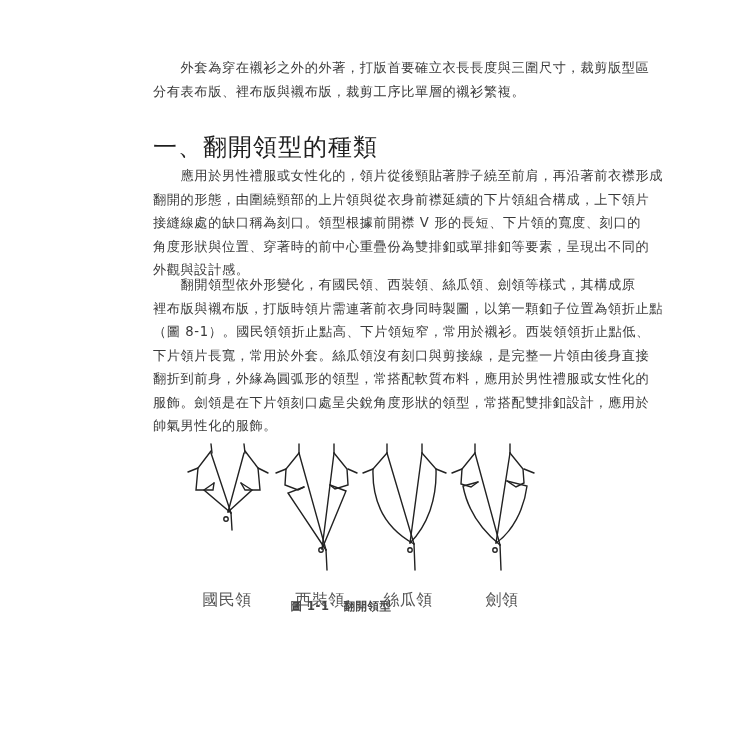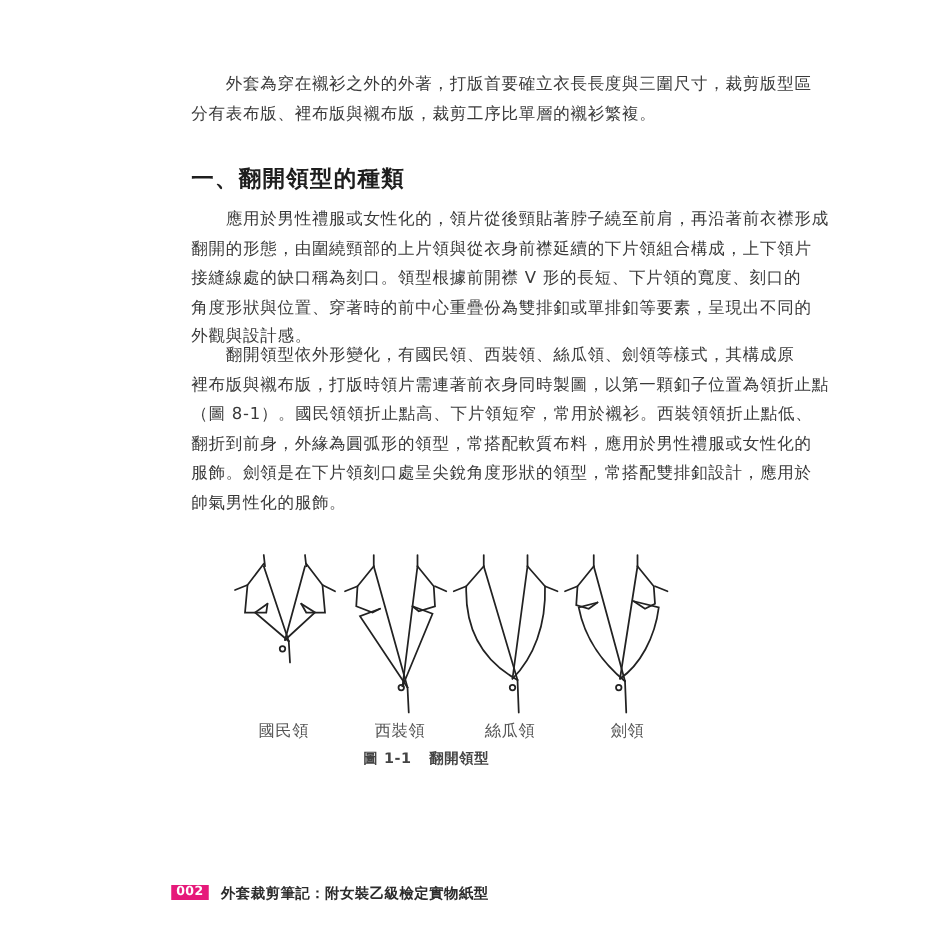--- a/index.html
+++ b/index.html
@@ -3,28 +3,28 @@
 <meta charset="utf-8">
 <style>
   html, body { margin: 0; padding: 0; background: #ffffff; }
   body { width: 750px; height: 750px; position: relative; overflow: hidden;
          font-family: "DejaVu Sans", "Liberation Sans", sans-serif; color: #333; }
   .page { position: absolute; left: 0; top: 0; width: 750px; height: 750px; }
   .para { position: absolute; left: 153px; width: 454px; font-size: 13.2px;
           line-height: 23.5px; letter-spacing: 0.6px; color: #3a3a3a; margin: 0;
           text-align: justify; }
   .para .line { display: block; white-space: nowrap; }
-  .heading { position: absolute; left: 153px; top: 131px; font-size: 18px;
-             font-family: "DejaVu Serif", "Liberation Serif", serif; font-weight: bold;
+  .heading { position: absolute; left: 153px; top: 131px; font-size: 24px;
+             font-family: "DejaVu Serif", "Liberation Serif", serif; font-weight: normal;
              color: #1e1e1e; letter-spacing: 1px; margin: 0; }
   .figure { position: absolute; left: 180px; top: 440px; width: 380px; height: 140px; }
   .figure svg { display: block; }
   .labels { position: absolute; top: 576px; left: 0; width: 750px; height: 18px; }
-  .lab { position: absolute; font-size: 13px; color: #555; letter-spacing: 0.5px;
-         transform: translateX(-50%); white-space: nowrap; }
+  .lab { position: absolute; font-size: 16px; color: #555; letter-spacing: 0.5px;
+         transform: translateX(-50%); white-space: nowrap; margin-top: 14px; }
   .caption { position: absolute; top: 599px; left: 0; width: 682px; text-align: center;
              font-size: 11.5px; font-weight: bold; color: #444; letter-spacing: 0.5px; }
   .caption .num { margin-right: 14px; }
   .footer { position: absolute; left: 137px; top: 707px; height: 14px; display: flex;
             align-items: center; }
   .pagenum { background: #e6197a; color: #fff; font-size: 10px; font-weight: bold;
              padding: 0 4px; height: 12px; line-height: 12px; letter-spacing: 0.3px; }
   .booktitle { margin-left: 10px; font-size: 11.5px; font-weight: bold; color: #2c2c2c;
                letter-spacing: 0.4px; }
 </style>
@@ -45,20 +45,21 @@
     <span class="line">翻開的形態，由圍繞頸部的上片領與從衣身前襟延續的下片領組合構成，上下領片</span>
     <span class="line">接縫線處的缺口稱為刻口。領型根據前開襟 V 形的長短、下片領的寬度、刻口的</span>
     <span class="line">角度形狀與位置、穿著時的前中心重疊份為雙排釦或單排釦等要素，呈現出不同的</span>
     <span class="line">外觀與設計感。</span>
   </p>
 
   <p class="para" style="top:273px;">
     <span class="line">　　翻開領型依外形變化，有國民領、西裝領、絲瓜領、劍領等樣式，其構成原</span>
     <span class="line">裡布版與襯布版，打版時領片需連著前衣身同時製圖，以第一顆釦子位置為領折止點</span>
     <span class="line">（圖 8-1）。國民領領折止點高、下片領短窄，常用於襯衫。西裝領領折止點低、</span>
+    <span class="line">下片領片長寬，常用於外套。絲瓜領沒有刻口與剪接線，是完整一片領由後身直接</span>
     <span class="line">翻折到前身，外緣為圓弧形的領型，常搭配軟質布料，應用於男性禮服或女性化的</span>
     <span class="line">服飾。劍領是在下片領刻口處呈尖銳角度形狀的領型，常搭配雙排釦設計，應用於</span>
     <span class="line">帥氣男性化的服飾。</span>
   </p>
 
   <div class="figure">
     <svg width="380" height="140" viewBox="0 0 380 140" fill="none" stroke="#222" stroke-width="1.4" stroke-linejoin="miter" stroke-linecap="round">
 
       <g>
         <line x1="31" y1="4" x2="32" y2="13"></line>
@@ -129,18 +130,14 @@
     <span class="lab" style="left:227px;">國民領</span>
     <span class="lab" style="left:320px;">西裝領</span>
     <span class="lab" style="left:408px;">絲瓜領</span>
     <span class="lab" style="left:502px;">劍領</span>
   </div>
 
   <div class="caption">
     <span class="num">圖 1-1</span><span>翻開領型</span>
   </div>
 
-  <div class="footer">
-    <span class="pagenum">002</span>
-    <span class="booktitle">外套裁剪筆記：附女裝乙級檢定實物紙型</span>
-  </div>
 
 </div>
 
 </body></html>

